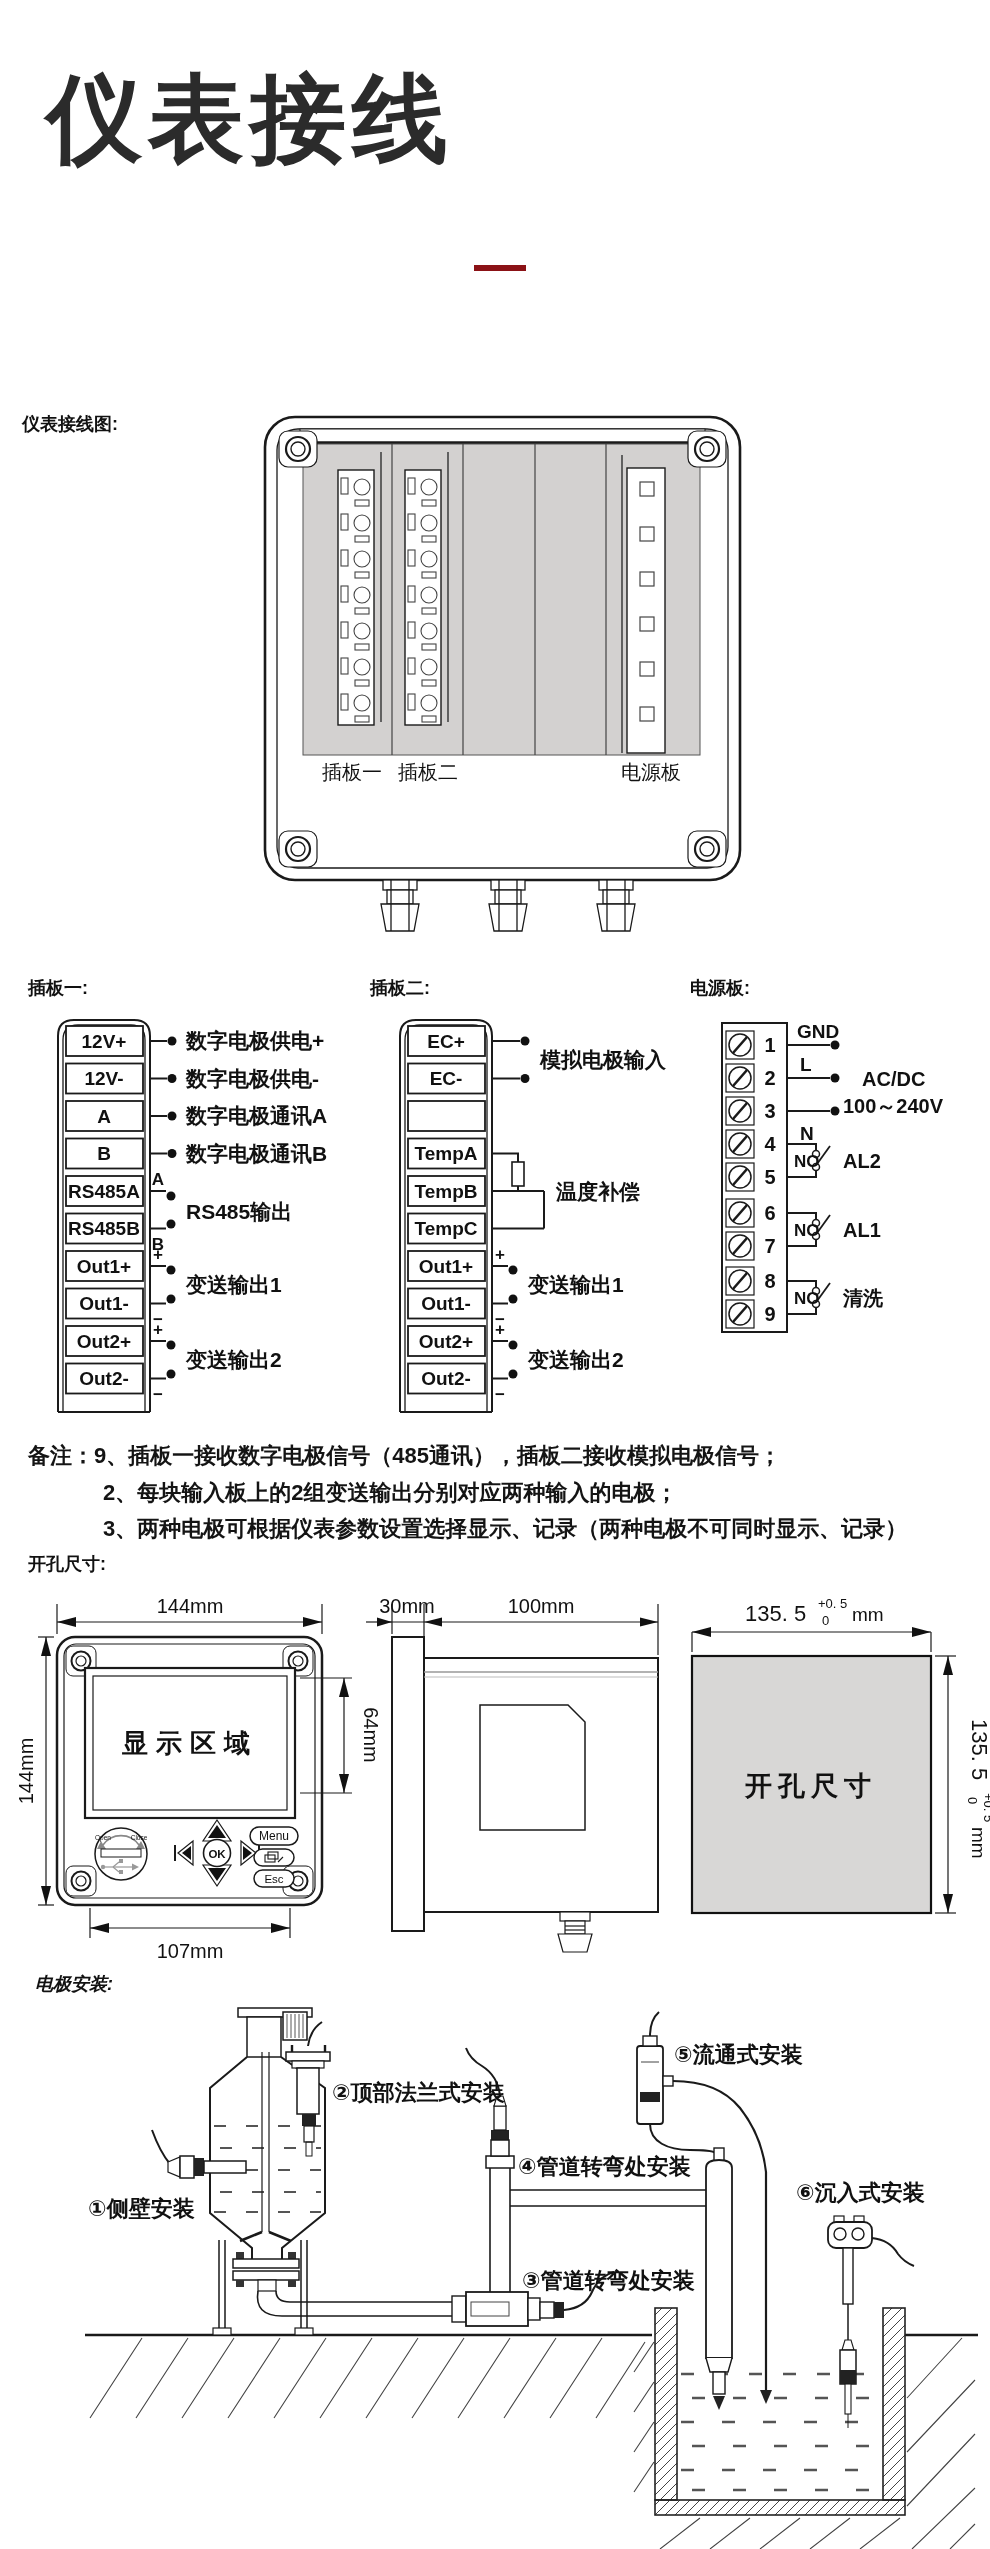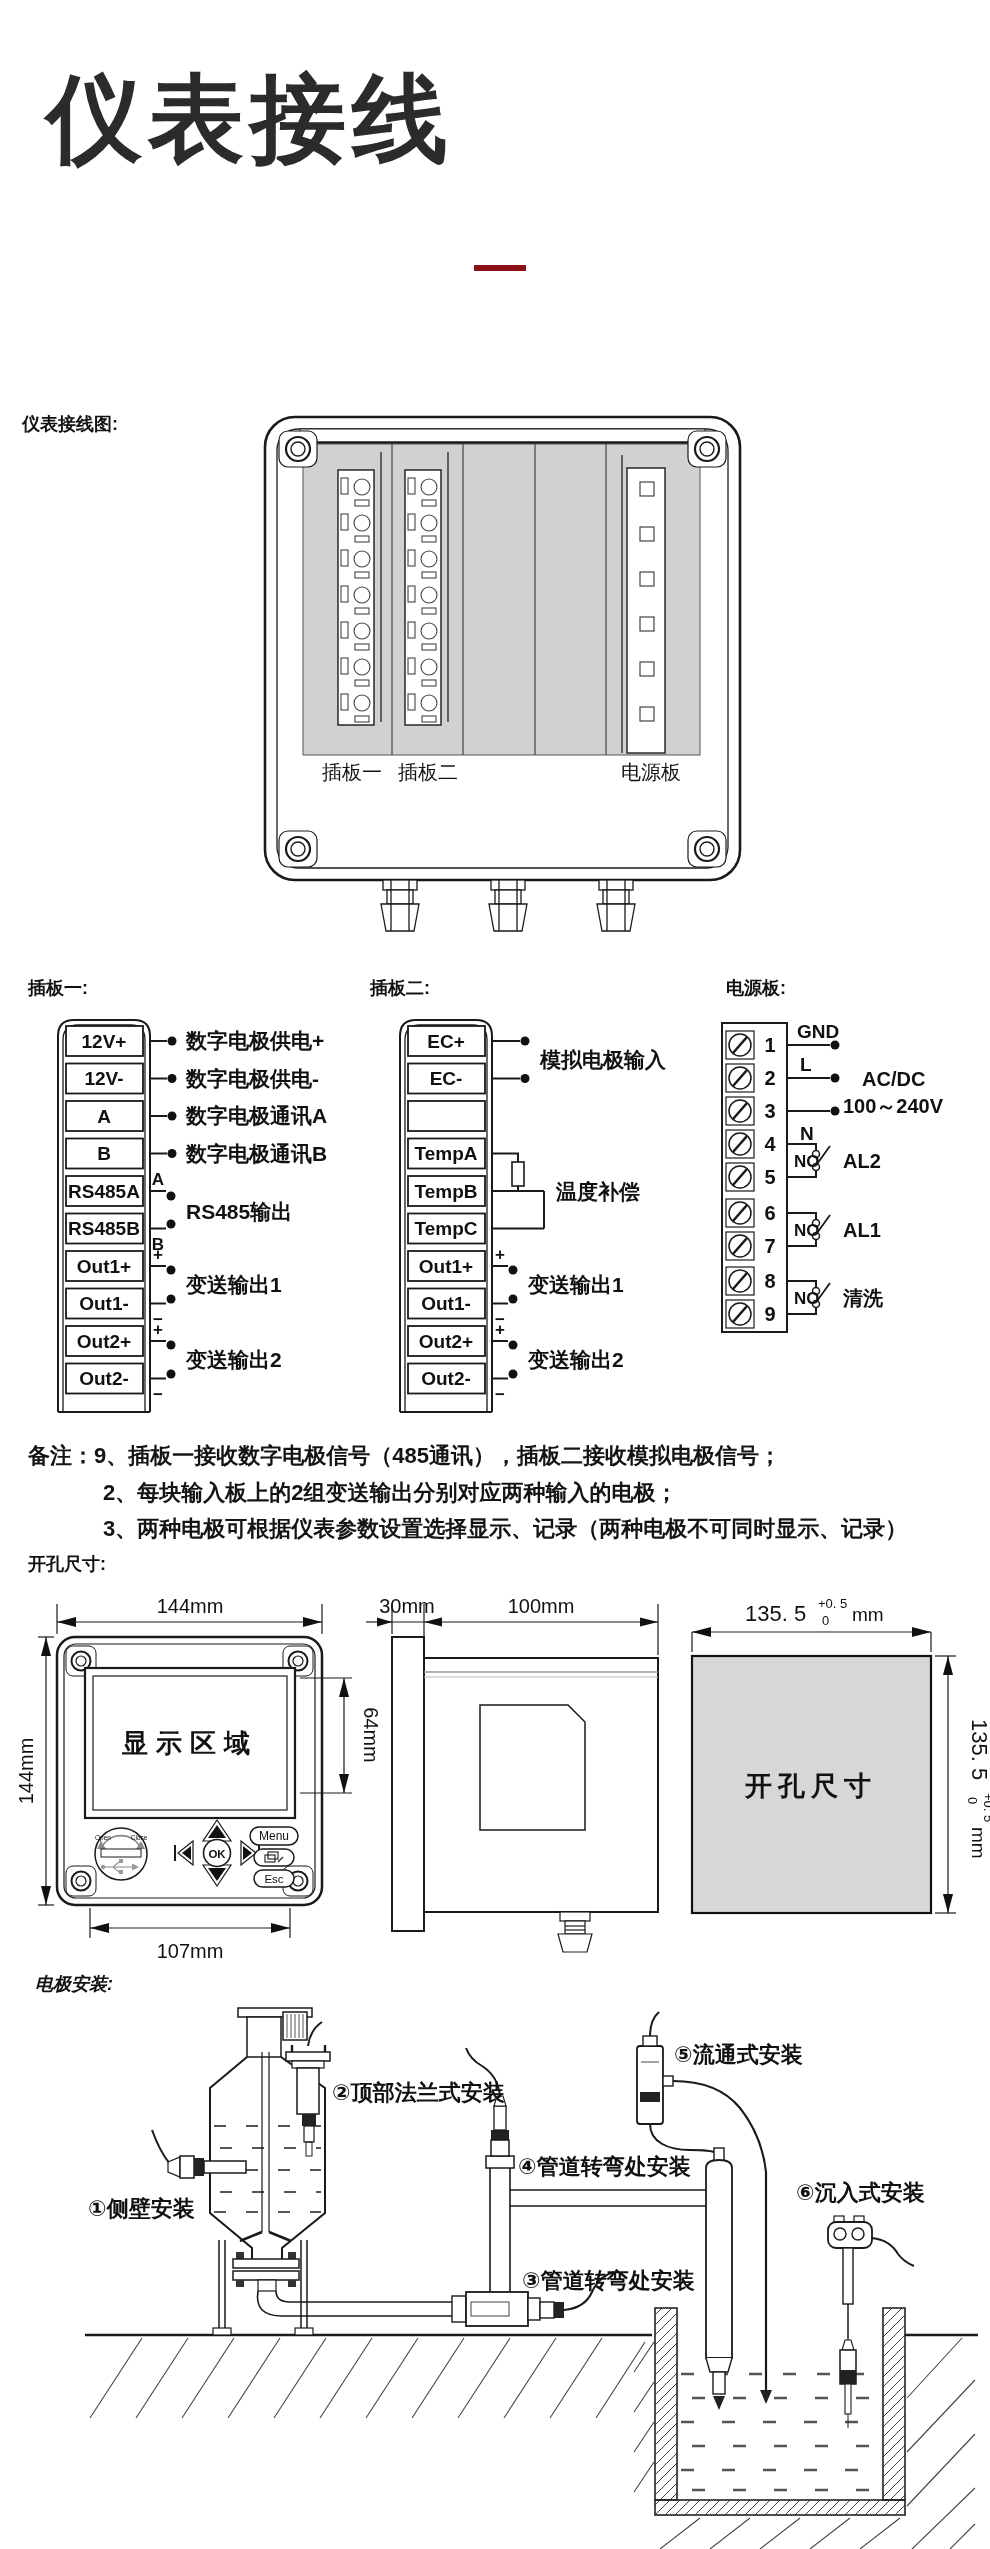--- a/index.html
+++ b/index.html
@@ -6,21 +6,21 @@
   #stage{position:relative;width:990px;height:2549px;background:#fff;overflow:hidden;
          font-family:"Liberation Sans","DejaVu Sans",sans-serif;color:#111;}
   .abs{position:absolute;}
   #page-title{left:0;right:0;top:56px;text-align:left;font-size:96px;font-weight:900;
               letter-spacing:6px;color:#2b2b2b;margin-left:46px;}
   #title-divider{left:474px;top:265px;width:52px;height:6px;background:#8B1216;}
   .sec-h{font-size:18px;font-weight:700;color:#111;}
   #wiring-label{left:22px;top:412px;}
   #b1-h{left:28px;top:976px;}
   #b2-h{left:370px;top:976px;}
-  #pw-h{left:726px;top:976px;}
+  #pw-h{left:690px;top:976px;}
   .note-line{font-size:22px;font-weight:600;color:#141414;white-space:nowrap;}
   #note1{left:28px;top:1441px;}
   #note2{left:103px;top:1478px;}
   #note3{left:103px;top:1514px;}
   #dim-h{left:28px;top:1552px;}
   #inst-h{left:35px;top:1972px;font-style:italic;}
   svg{position:absolute;overflow:visible;font-family:"Liberation Sans","DejaVu Sans",sans-serif;}
   svg text{fill:#111;}
   .oln{fill:#fff;stroke:#1a1a1a;}
   .ln{stroke:#1a1a1a;fill:none;}

